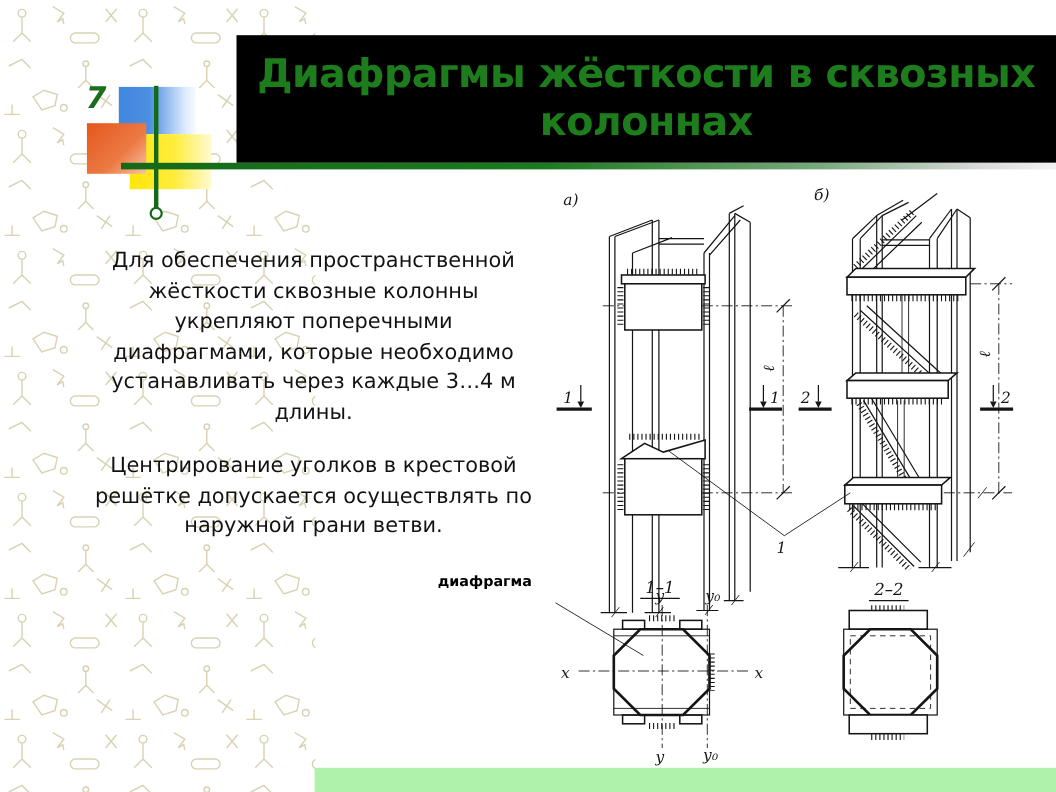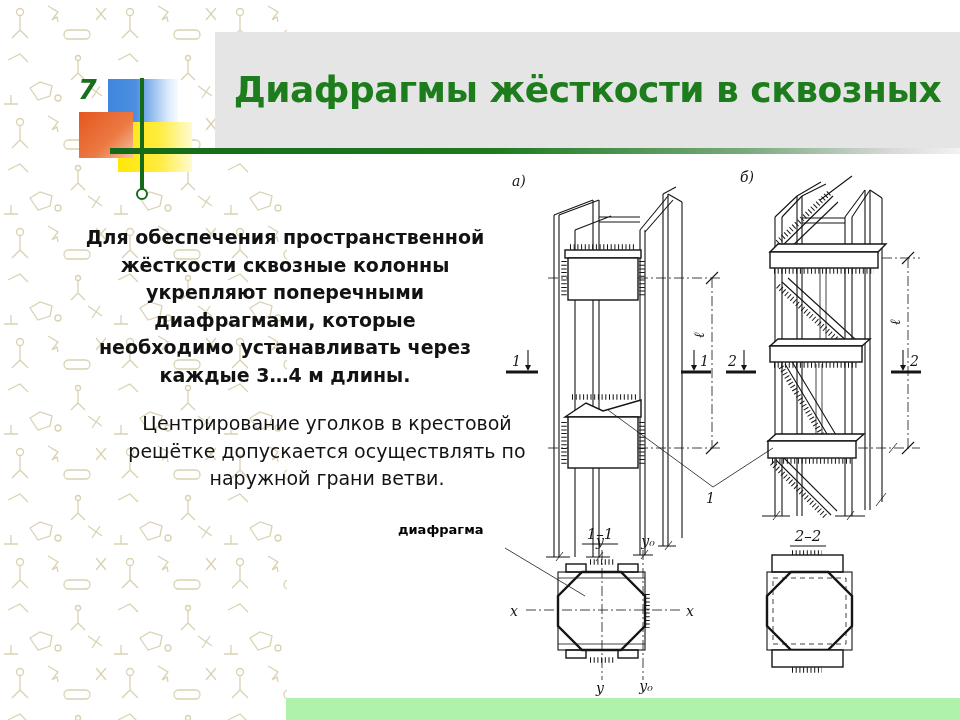--- a/index.html
+++ b/index.html
@@ -16,29 +16,29 @@
   #logo-orange{left:79px;top:112px;width:54px;height:46px;z-index:4;
       background:linear-gradient(135deg,#e4571d 0%,#ec7a44 60%,#f7c4a4 100%);}
   #logo-vline{left:140px;top:78px;width:4px;height:112px;background:#156a18;z-index:5;}
   #logo-dot{left:136px;top:188px;width:8px;height:8px;border:2px solid #156a18;
       border-radius:50%;background:#fff;z-index:5;}
   #accent-bar{left:110px;top:148px;width:850px;height:6px;z-index:5;
       background:linear-gradient(90deg,#14691a 0%,#1c7a1f 45%,#79aa7d 75%,#d9d9d9 92%,#f2f2f2 100%);}
   #page-number{left:78px;top:74px;z-index:6;color:#1b6e1b;font-weight:bold;
       font-style:italic;font-size:27px;}
   
-  #title-box{left:215px;top:32px;width:745px;height:116px;background:#e5e5e5;z-index:2;
-      display:flex;flex-direction:column;align-items:center;justify-content:center;}
+  #title-box{left:215px;top:32px;width:745px;height:116px;background:#000000;z-index:2;
+      display:flex;flex-direction:column;align-items:center;justify-content:center;text-decoration:underline;}
   .title-line{color:#1d7d1d;font-weight:bold;font-size:36px;line-height:44px;
       letter-spacing:-0.5px;text-align:center;white-space:nowrap;}
   
   .para{left:85px;width:400px;z-index:6;color:#121212;font-size:19px;
       line-height:27.5px;text-align:center;}
-  #para1{top:224px;font-weight:bold;}
-  #para2{top:410px;margin-left:42px;}
+  #para1{top:224px;}
+  #para2{top:410px;}
   #caption{left:398px;top:522px;z-index:6;color:#000;font-size:13px;font-weight:bold;}
   
   #bottom-bar{left:286px;top:698px;width:674px;height:22px;background:#aff2ab;z-index:2;}
   
   #drawing{left:490px;top:160px;width:470px;height:545px;z-index:6;}
   #drawing svg{display:block;}
   .ln{stroke:#151515;stroke-width:1.1;fill:none;}
   .thin{stroke:#151515;stroke-width:0.8;fill:none;}
   .thick{stroke:#151515;stroke-width:2.4;fill:none;}
   .plate{stroke:#151515;stroke-width:1.4;fill:#ffffff;}
@@ -81,20 +81,21 @@
 <div class="abs" id="logo-blue"></div>
 <div class="abs" id="logo-yellow"></div>
 <div class="abs" id="logo-orange"></div>
 <div class="abs" id="logo-vline"></div>
 <div class="abs" id="logo-dot"></div>
 <div class="abs" id="accent-bar"></div>
 <div class="abs" id="page-number">7</div>
 
 <div class="abs" id="title-box">
   <div class="title-line">Диафрагмы жёсткости в сквозных</div>
+  <div class="title-line">колоннах</div>
 </div>
 
 <div class="abs para" id="para1">Для обеспечения пространственной жёсткости сквозные колонны укрепляют поперечными диафрагмами, которые необходимо устанавливать через каждые 3…4 м длины.</div>
 <div class="abs para" id="para2">Центрирование уголков в крестовой решётке допускается осуществлять по наружной грани ветви.</div>
 <div class="abs" id="caption">диафрагма</div>
 
 <div class="abs" id="bottom-bar"></div>
 
 <div class="abs" id="drawing">
 <svg width="470" height="545" viewBox="0 0 470 545" xmlns="http://www.w3.org/2000/svg">

